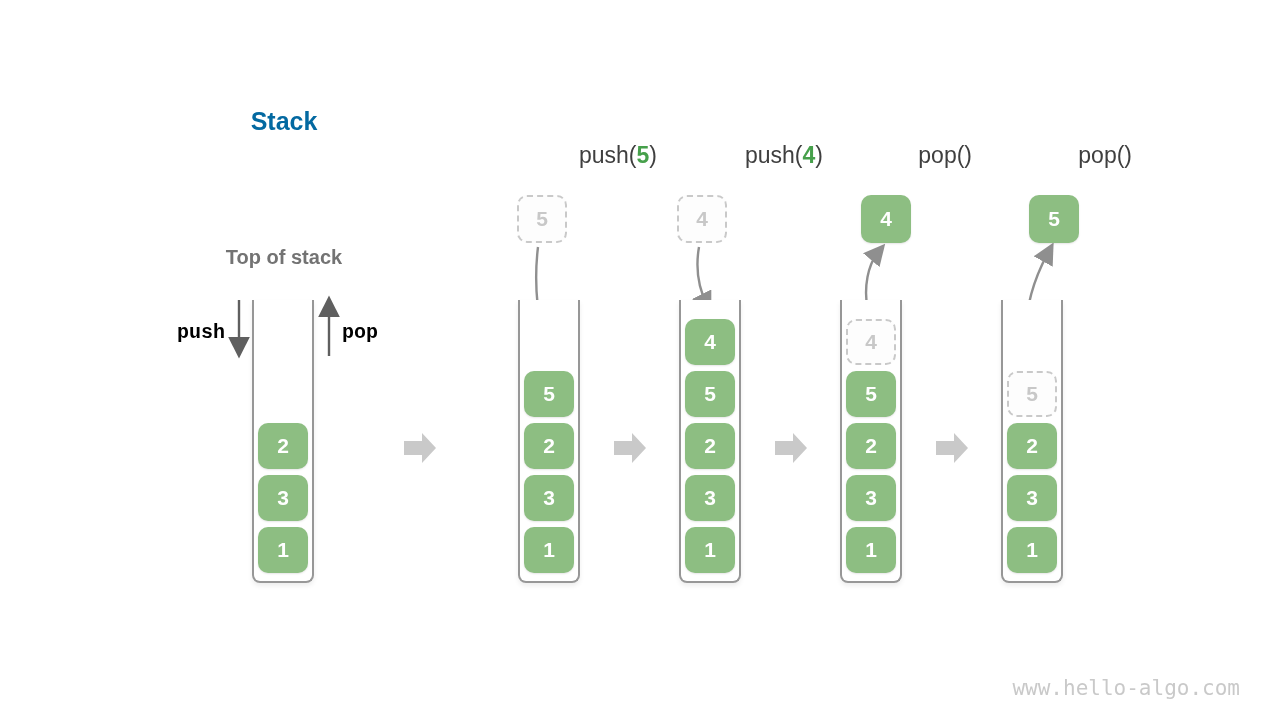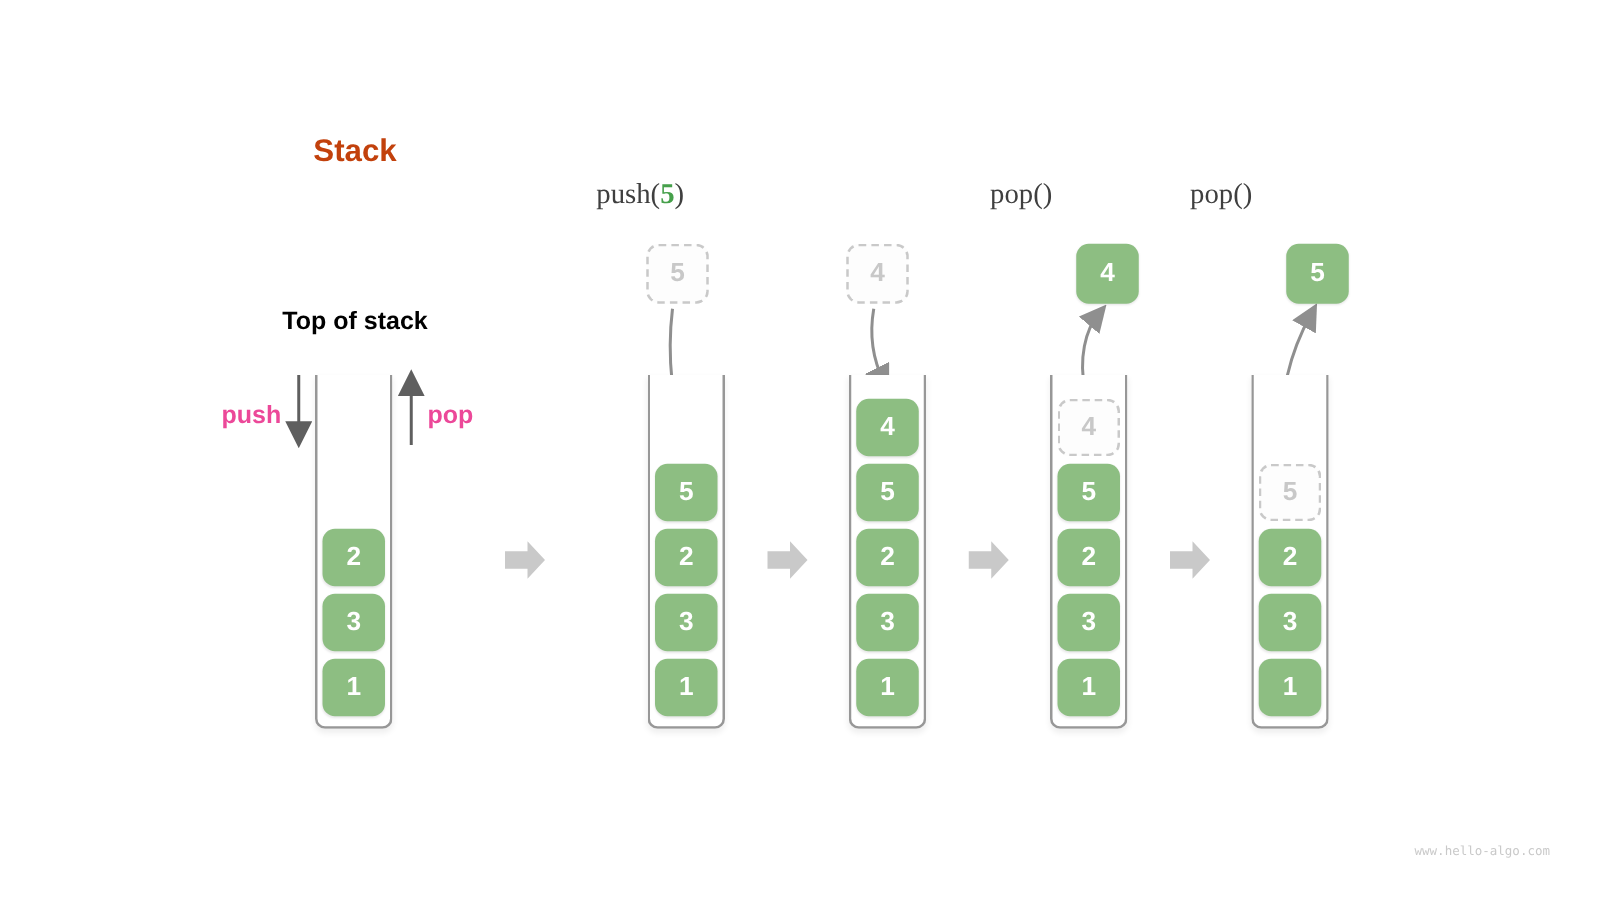--- a/index.html
+++ b/index.html
@@ -2,31 +2,31 @@
 <html><head>
 <meta charset="utf-8">
 <style>
   html,body{margin:0;padding:0;background:#ffffff;}
   .canvas{
     position:relative;width:1280px;height:720px;background:#ffffff;overflow:hidden;
     font-family:"Liberation Sans","DejaVu Sans",sans-serif;
   }
   .abs{position:absolute;}
   .title{
-    font-size:25px;font-weight:bold;color:#c2410c;text-align:center;width:200px;
+    font-size:25px;font-weight:bold;color:#0369a1;text-align:center;width:200px;
   }
   .side-label{
-    font-size:20px;font-weight:bold;color:#000000;text-align:center;width:220px;
+    font-size:20px;font-weight:bold;color:#737373;text-align:center;width:220px;
   }
   .pp-label{
-    font-size:20px;font-weight:bold;color:#ec4899;
+    font-size:20px;font-weight:bold;color:#000000;font-family:Liberation Mono, monospace;
   }
   .op-header{
-    font-family:Liberation Serif, serif;
-    font-size:23px;color:#3f3f3f;text-align:left;width:180px;white-space:pre;
+    font-family:Liberation Sans, sans-serif;
+    font-size:23px;color:#3f3f3f;text-align:right;width:180px;white-space:pre;
   }
   .op-header .arg{color:#46a04b;font-weight:bold;}
   .stack-container{
     width:62px;height:283px;box-sizing:border-box;
     border-left:2px solid #979797;border-right:2px solid #979797;border-bottom:2px solid #979797;
     border-radius:0 0 8px 8px;background:#ffffff;
     box-shadow:0 3px 5px rgba(0,0,0,0.07);
   }
   .cell{
     width:50px;height:46px;box-sizing:border-box;border-radius:10px;
@@ -34,21 +34,21 @@
     display:flex;align-items:center;justify-content:center;
     box-shadow:0 1px 2px rgba(0,0,0,0.10);
   }
   .cell.float{height:48px;}
   .cell.ghost{
     background:#fdfdfd;border:2px dashed #c9c9c9;color:#c8c8c8;box-shadow:none;
   }
   .arrows{position:absolute;left:0;top:0;width:1280px;height:720px;}
   .watermark{
     font-family:"DejaVu Sans Mono","Liberation Mono",monospace;
-    font-size:10px;color:#c9c9c9;width:260px;text-align:right;
+    font-size:21px;color:#c9c9c9;width:260px;text-align:right;
   }
 </style>
 </head>
 <body>
 
 <div class="canvas">
 
   <svg class="arrows" viewBox="0 0 1280 720">
     <defs>
       <marker id="ah-dark" markerWidth="9" markerHeight="9" refX="5" refY="4.5" orient="auto">
@@ -72,20 +72,21 @@
     <polygon points="775,441 793,441 793,433 807,448 793,463 793,455 775,455" fill="#c9c9c9"></polygon>
     <polygon points="936,441 954,441 954,433 968,448 954,463 954,455 936,455" fill="#c9c9c9"></polygon>
   </svg>
 
   <div class="abs title" style="left:184px;top:107px;">Stack</div>
   <div class="abs side-label" style="left:174px;top:246px;">Top of stack</div>
   <div class="abs pp-label" style="left:150px;top:321px;width:75px;text-align:right;">push</div>
   <div class="abs pp-label" style="left:342px;top:321px;text-align:right;">pop</div>
 
   <div class="abs op-header" style="left:477px;top:142px;"><span>push(</span><span class="arg">5</span><span>)</span></div>
+  <div class="abs op-header" style="left:643px;top:142px;"><span>push(</span><span class="arg">4</span><span>)</span></div>
   <div class="abs op-header" style="left:792px;top:142px;"><span>pop()</span><span class="arg"></span><span></span></div>
   <div class="abs op-header" style="left:952px;top:142px;"><span>pop()</span><span class="arg"></span><span></span></div>
 
   <div class="abs stack-container" style="left:252px;top:300px;"></div>
   <div class="abs stack-container" style="left:518px;top:300px;"></div>
   <div class="abs stack-container" style="left:679px;top:300px;"></div>
   <div class="abs stack-container" style="left:840px;top:300px;"></div>
   <div class="abs stack-container" style="left:1001px;top:300px;"></div>
 
   <div class="abs cell" style="left:258px;top:423px;">2</div>

